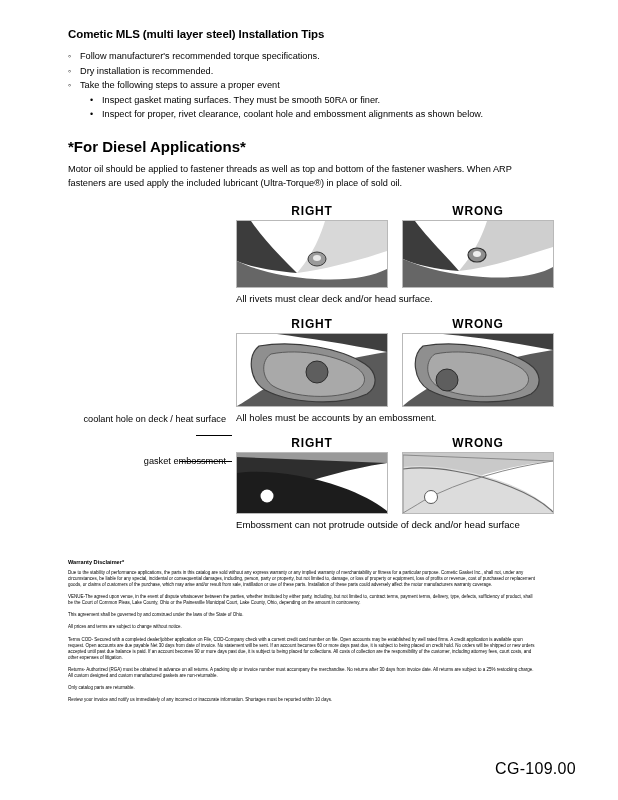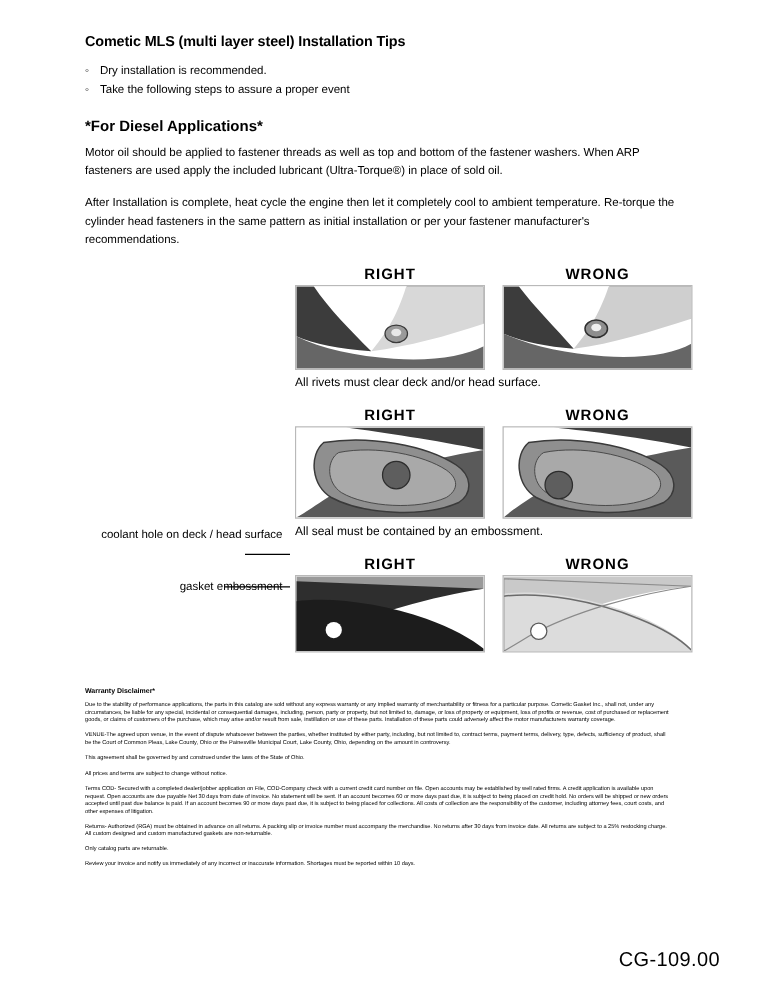--- a/index.html
+++ b/index.html
@@ -62,21 +62,21 @@
   }
   ul.subbullets > li::before {
     content: "\2022";
     position: absolute;
     left: 0;
     top: 0;
     font-size: 9px;
   }
 
   h2.section {
-    font-size: 12px;
+    font-size: 15px;
     font-weight: bold;
     margin: 16px 0 7px 26px;
   }
   p.para {
     font-size: 9.2px;
     line-height: 14.2px;
     margin: 0 0 12px 26px;
     max-width: 480px;
   }
   p.para.last {
@@ -186,29 +186,33 @@
   }
 </style>
 </head>
 <body>
 
 <div class="page">
 
   <h1 class="title">Cometic MLS (multi layer steel) Installation Tips</h1>
 
   <ul class="bullets">
+    <li><span>Follow manufacturer's recommended torque specifications.</span></li>
     <li><span>Dry installation is recommended.</span></li>
     <li>
       <span>Take the following steps to assure a proper event</span>
+      <ul class="subbullets">
+        <li><span>Inspect gasket mating surfaces.  They must be smooth 50RA or finer.</span></li>
+        <li><span>Inspect for proper, rivet clearance, coolant hole and embossment alignments as shown below.</span></li>
+      </ul>
     </li>
   </ul>
 
   <h2 class="section">*For Diesel Applications*</h2>
   <p class="para">Motor oil should be applied to fastener threads as well as top and bottom of the fastener washers. When ARP fasteners are used apply the included lubricant (Ultra-Torque®) in place of sold oil.</p>
-  <p class="para">After Installation is complete, heat cycle the engine then let it completely cool to ambient temperature. Re-torque the cylinder head fasteners in the same pattern as initial installation or per your fastener manufacturer's recommendations.</p>
 
   <div class="figures">
 
     <div class="fig-row">
       <div class="fig-block">
         <div class="fig-label">RIGHT</div>
         <div class="fig-img">
           <svg width="150" height="66" viewBox="0 0 150 66">
             <rect x="0" y="0" width="150" height="66" fill="#ffffff"></rect>
             <path d="M0,0 L150,0 L150,30 C120,22 100,12 88,0 Z" fill="#4a4a4a"></path>
@@ -232,21 +236,21 @@
             <ellipse cx="74" cy="34" rx="9" ry="7" fill="#8e8e8e" stroke="#2f2f2f" stroke-width="1.2"></ellipse>
             <ellipse cx="74" cy="33" rx="4" ry="3" fill="#efefef"></ellipse>
           </svg>
         </div>
       </div>
     </div>
     <div class="fig-caption">All rivets must clear deck and/or head surface.</div>
 
     <div style="position:relative;">
       <div class="callouts">
-        <div class="callout-1">coolant hole on deck / head surface</div>
+        <div class="callout-1">coolant hole on deck / heat surface</div>
         <div class="leader" style="right:4px; top:22px; width:36px;"></div>
         <div class="callout-2">gasket embossment</div>
         <div class="leader" style="right:4px; top:48px; width:52px;"></div>
       </div>
 
       <div class="fig-row narrow" style="margin-top:12px;">
         <div class="fig-block">
           <div class="fig-label">RIGHT</div>
           <div class="fig-img tall">
             <svg width="150" height="72" viewBox="0 0 150 72">
@@ -266,21 +270,21 @@
               <rect x="0" y="0" width="150" height="72" fill="#ffffff"></rect>
               <path d="M0,0 L150,0 L150,16 C110,8 70,3 40,0 Z" fill="#3f3f3f"></path>
               <path d="M0,0 L0,72 L150,72 L150,16 C100,24 50,38 22,56 C10,64 4,68 0,72 Z" fill="#5a5a5a"></path>
               <path d="M20,12 C56,6 102,14 126,30 C138,38 140,52 128,60 C102,72 52,70 26,56 C10,46 8,22 20,12 Z" fill="#8f8f8f" stroke="#3a3a3a" stroke-width="1.2"></path>
               <path d="M32,20 C62,14 100,22 118,34 C128,41 128,50 118,56 C96,66 54,64 34,52 C22,44 22,26 32,20 Z" fill="#a9a9a9" stroke="#4a4a4a" stroke-width="0.8"></path>
               <circle cx="44" cy="46" r="11" fill="#5e5e5e" stroke="#2d2d2d" stroke-width="1"></circle>
             </svg>
           </div>
         </div>
       </div>
-      <div class="fig-caption wide">All seal must be contained by an embossment.</div>
+      <div class="fig-caption wide">All holes must be accounts by an embossment.</div>
     </div>
 
     <div class="fig-row" style="margin-top:12px;">
       <div class="fig-block">
         <div class="fig-label">RIGHT</div>
         <div class="fig-img short">
           <svg width="150" height="60" viewBox="0 0 150 60">
             <rect x="0" y="0" width="150" height="60" fill="#ffffff"></rect>
             <path d="M0,0 L150,0 L150,10 C110,14 60,26 24,44 C14,50 6,56 0,60 Z" fill="#9a9a9a"></path>
             <path d="M0,4 L150,10 C110,16 58,30 22,48 C12,54 5,58 0,60 Z" fill="#2e2e2e"></path>
@@ -296,20 +300,21 @@
             <rect x="0" y="0" width="150" height="60" fill="#ffffff"></rect>
             <path d="M0,0 L150,0 L150,8 C108,12 56,26 20,46 C12,51 5,56 0,60 Z" fill="#c9c9c9"></path>
             <path d="M0,14 C30,10 74,18 108,32 C128,40 142,50 150,58 L150,60 L0,60 Z" fill="#dcdcdc"></path>
             <path d="M0,16 C30,12 74,20 108,34 C128,42 142,51 150,59" fill="none" stroke="#6b6b6b" stroke-width="1.2"></path>
             <path d="M0,2 L150,8 C108,14 56,28 20,48 C12,53 5,57 0,60 Z" fill="none" stroke="#8a8a8a" stroke-width="1"></path>
             <circle cx="28" cy="44" r="6.5" fill="#ffffff" stroke="#5a5a5a" stroke-width="1"></circle>
           </svg>
         </div>
       </div>
     </div>
+    <div class="fig-caption" style="margin-left:168px;">Embossment can not protrude outside of deck and/or head surface</div>
 
   </div>
 
   <div class="warranty" style="margin-top:28px;">
     <h3>Warranty Disclaimer*</h3>
     <p>Due to the stability of performance applications, the parts in this catalog are sold without any express warranty or any implied warranty of merchantability or fitness for a particular purpose.  Cometic Gasket Inc., shall not, under any circumstances, be liable for any special, incidental or consequential damages, including, person, party or property, but not limited to, damage, or loss of property or equipment, loss of profits or revenue, cost of purchased or replacement goods, or claims of customers of the purchase, which may arise and/or result from sale, instillation or use of these parts.  Installation of these parts could adversely affect the motor manufacturers warranty coverage.</p>
     <p>VENUE-The agreed upon venue, in the event of dispute whatsoever between the parties, whether instituted by either party, including, but not limited to, contract terms, payment terms, delivery, type, defects, sufficiency of product, shall be the Court of Common Pleas, Lake County, Ohio or the Painesville Municipal Court, Lake County, Ohio, depending on the amount in controversy.</p>
     <p>This agreement shall be governed by and construed under the laws of the State of Ohio.</p>
     <p>All prices and terms are subject to change without notice.</p>
     <p>Terms COD- Secured with a completed dealer/jobber application on File, COD-Company check with a current credit card number on file.  Open accounts may be established by well rated firms.  A credit application is available upon request.  Open accounts are due payable Net 30 days from date of invoice.  No statement will be sent.  If an account becomes 60 or more days past due, it is subject to being placed on credit hold.  No orders will be shipped or new orders accepted until past due balance is paid.  If an account becomes 90 or more days past due, it is subject to being placed for collections.  All costs of collection are the responsibility of the customer, including attorney fees, court costs, and other expenses of litigation.</p>

